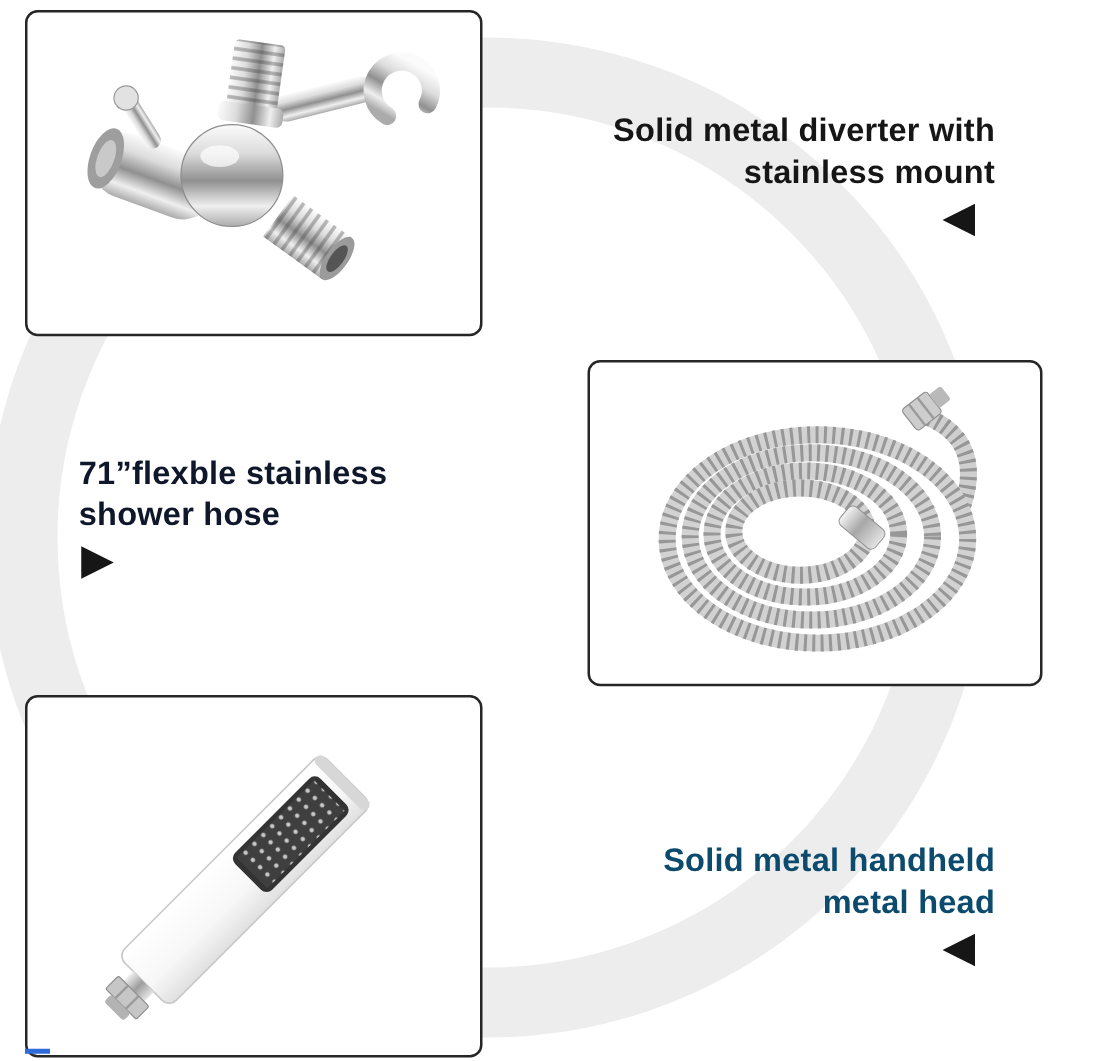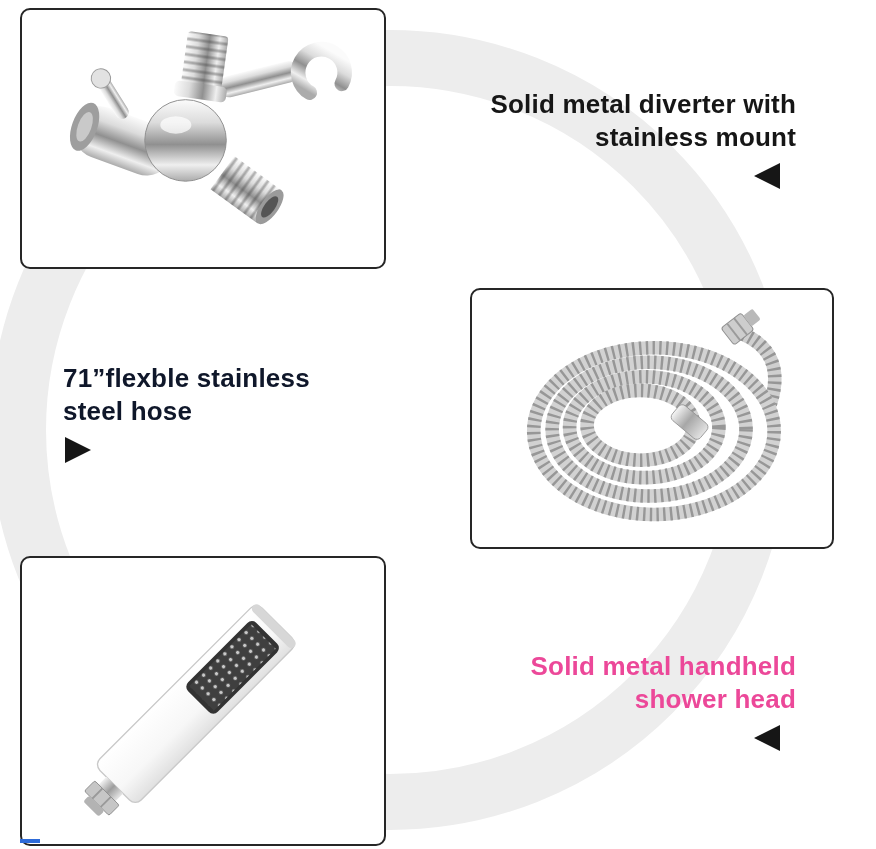--- a/index.html
+++ b/index.html
@@ -133,21 +133,21 @@
   </div>
 
   <div class="callout c1" style="color: rgb(22, 22, 22);">
     <div>Solid metal diverter with</div>
     <div>stainless mount</div>
     <span class="arr arr-left"></span>
   </div>
 
   <div class="callout c2" style="color: #0f172a;">
     <div>71”flexble stainless</div>
-    <div>steel hose</div>
+    <div>shower hose</div>
     <span class="arr arr-right"></span>
   </div>
 
   <div class="pbox box2">
     <svg viewBox="0 0 340 230" width="330" height="223">
       <defs>
         <linearGradient id="h-ch" x1="0" y1="0" x2="1" y2="0">
           <stop offset="0" stop-color="#f5f5f5"></stop>
             <stop offset="0.45" stop-color="#a7a7a7"></stop>
           <stop offset="1" stop-color="#e3e3e3"></stop>
@@ -202,21 +202,21 @@
         <rect x="146" y="39" width="38" height="96" fill="url(#s-dots)"></rect>
         <rect x="152" y="270" width="26" height="12" fill="url(#s-ch)"></rect>
         <rect x="146" y="282" width="38" height="16" rx="2" fill="#c6c6c6" stroke="#8d8d8d" stroke-width="1"></rect>
         <line x1="158" y1="282" x2="158" y2="298" stroke="#999999" stroke-width="2"></line>
         <line x1="171" y1="282" x2="171" y2="298" stroke="#999999" stroke-width="2"></line>
         <rect x="153" y="298" width="24" height="9" rx="3" fill="#b3b3b3"></rect>
       </g>
     </svg>
   </div>
 
-  <div class="callout c3" style="color: #ec4899;">
+  <div class="callout c3" style="color: #0c4a6e; margin-top: 22px;">
     <div>Solid metal handheld</div>
-    <div>shower head</div>
+    <div>metal head</div>
     <span class="arr arr-left"></span>
   </div>
 
   <div class="accent-mark" style="background: rgb(46, 107, 216);"></div>
 
 </div>
 
 </body></html>

